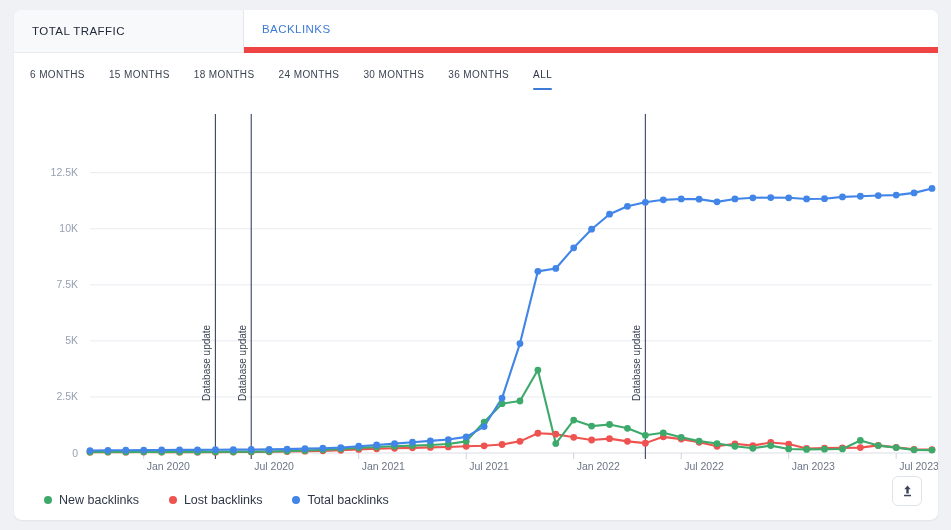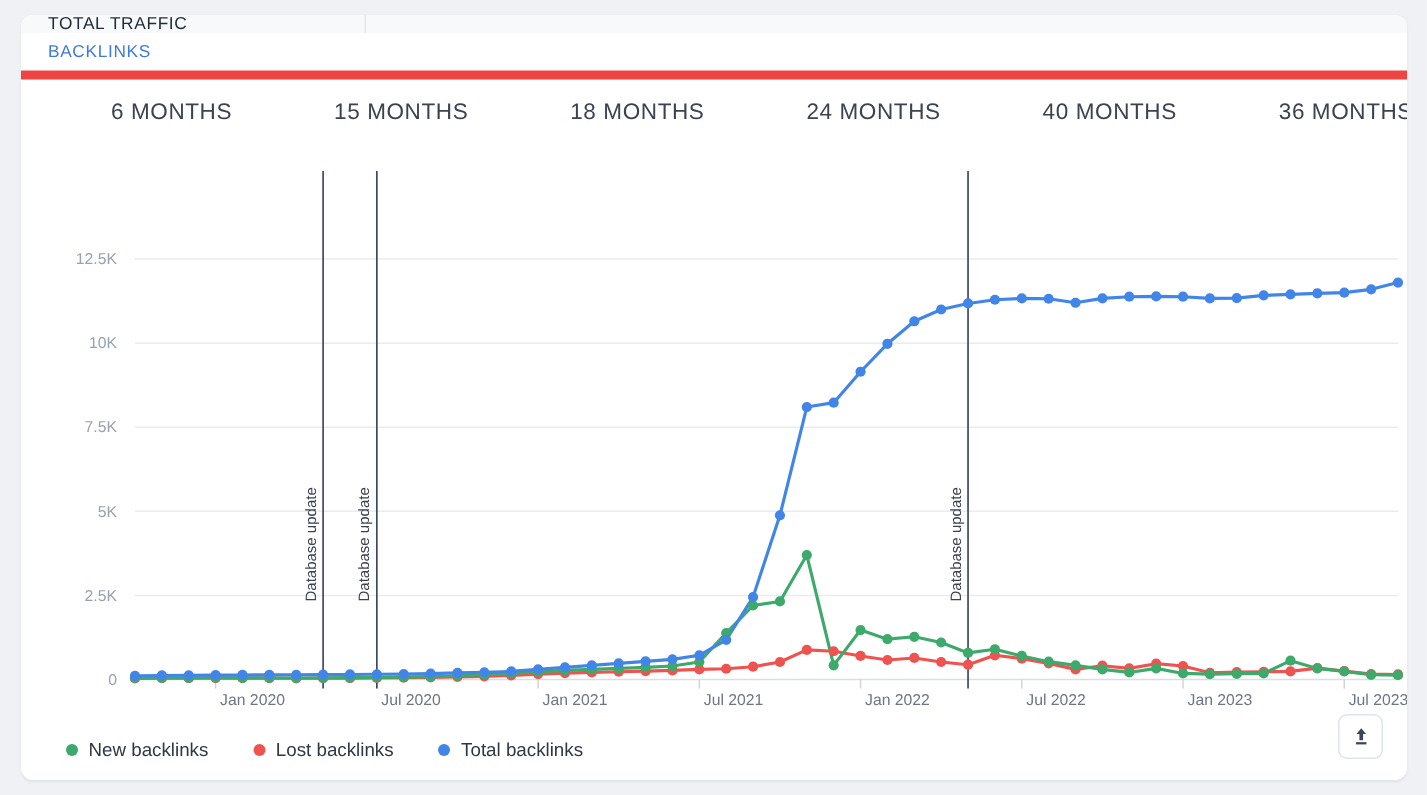--- a/index.html
+++ b/index.html
@@ -20,21 +20,20 @@
     overflow: hidden;
   }
 
   
   .tabbar {
     position: absolute; left:0; top:0;
     width: 100%; height: 43px;
     display: flex;
     background: #f8f9fb;
     border-bottom: 1px solid #e8eaee;
-    flex-direction: column;
   }
   .tab {
     position: relative;
     display: flex; align-items: center;
     padding-left: 18px;
     font-size: 11.5px;
     letter-spacing: .45px;
     color: #222b3a;
     background: #f8f9fb;
     border-right: 1px solid #e4e7ec;
@@ -55,28 +54,27 @@
 
   
   .periods {
     position: absolute; left: 0; top: 43px;
     width: 100%; height: 46px;
     display: flex; align-items: center;
     padding-left: 16px;
   }
   .period {
     position: relative;
-    font-size: 15px;
+    font-size: 10px;
     letter-spacing: .4px;
     color: #3b4352;
     margin-right: 24px;
     padding-bottom: 3px;
     cursor: pointer;
     white-space: nowrap;
-    margin-left: 44px;
   }
   .period.selected { color: #2b3444; }
   .period.selected::after {
     content: "";
     position: absolute;
     left: 0; right: 0; bottom: -7px;
     height: 2px;
     background: #3e7bd6;
     border-radius: 1px;
   }
@@ -144,21 +142,21 @@
     <div class="period">
       <span>15 MONTHS</span>
     </div>
     <div class="period">
       <span>18 MONTHS</span>
     </div>
     <div class="period">
       <span>24 MONTHS</span>
     </div>
     <div class="period">
-      <span>40 MONTHS</span>
+      <span>30 MONTHS</span>
     </div>
     <div class="period">
       <span>36 MONTHS</span>
     </div>
     <div class="period selected">
       <span>ALL</span>
     </div>
   </div>
 
   <div class="chart-wrap">

